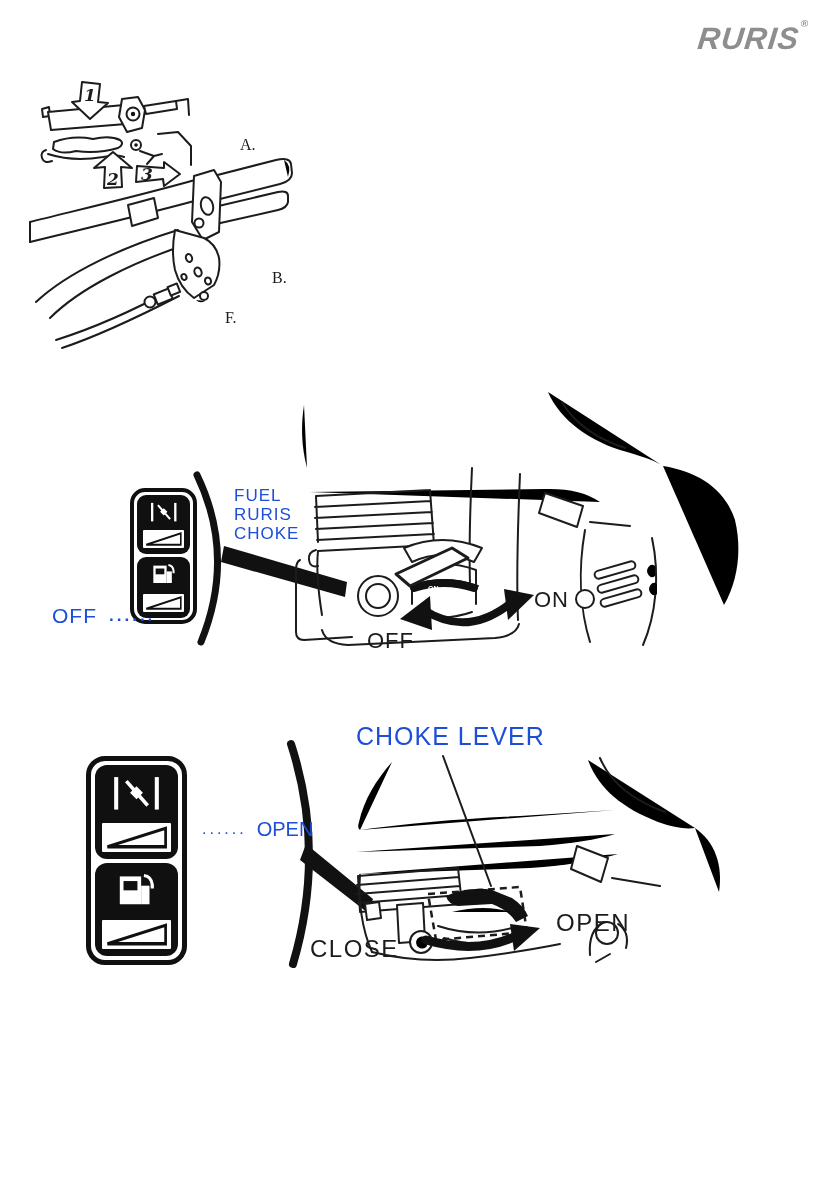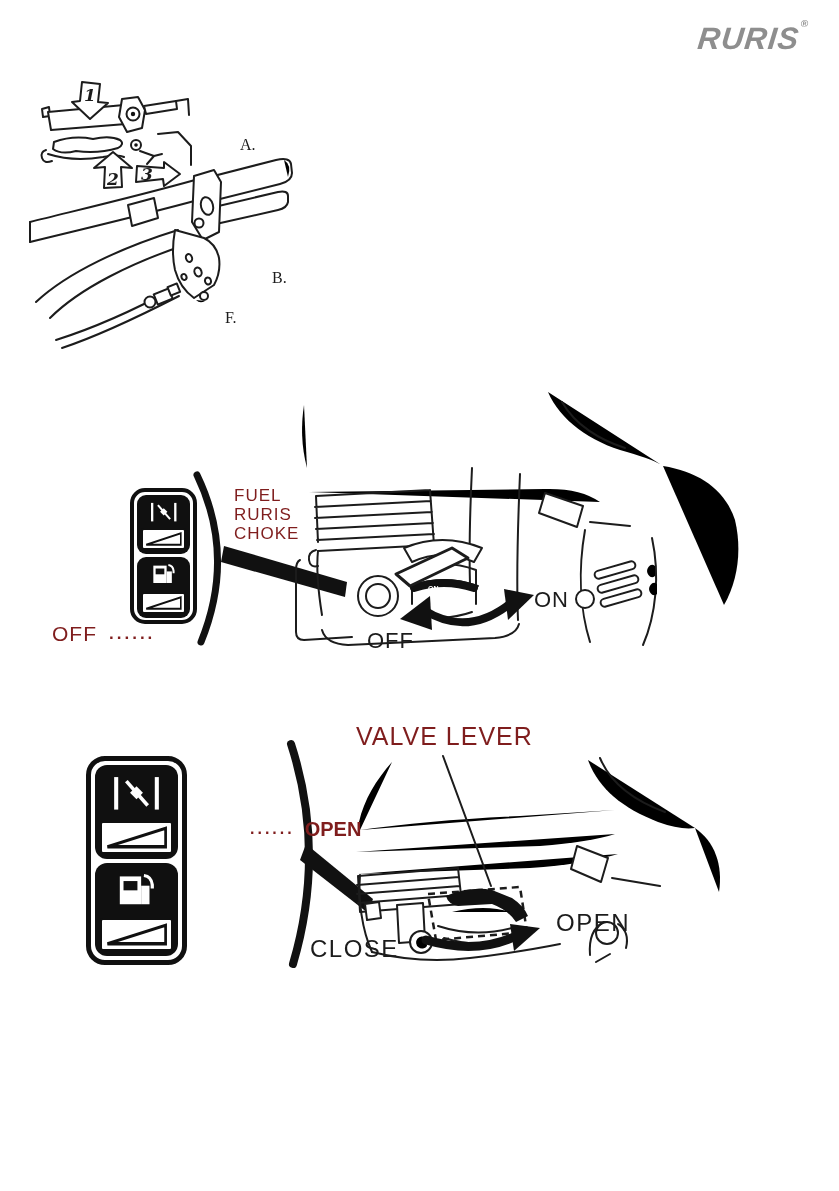--- a/index.html
+++ b/index.html
@@ -26,26 +26,26 @@
   .fillw3{fill:#ffffff;stroke:#1c1c1c;stroke-width:3;stroke-linejoin:round;}
   .blk{fill:#111;stroke:none;}
   .dash{fill:none;stroke:#1c1c1c;stroke-width:2.5;stroke-dasharray:7 5;stroke-linejoin:round;}
   .svgtxt{font-family:"Liberation Sans",sans-serif;fill:#1c1c1c;}
   .t22{font-size:22px;letter-spacing:1px;}
   .t24{font-size:24px;letter-spacing:1.5px;}
   .t7{font-size:7px;fill:#ffffff;font-weight:bold;}
   .tserif{font-family:"Liberation Serif",serif;font-size:16px;fill:#1c1c1c;}
   .tdigit{font-family:"DejaVu Serif",serif;font-size:17px;font-style:italic;font-weight:bold;fill:#1c1c1c;}
   
-  .lbl{position:absolute;color:#7f1d1d;white-space:nowrap;}
+  .lbl{position:absolute;color:#1d4ed8;white-space:nowrap;}
   .fuel-lbl{left:234px;top:486px;font-size:17px;line-height:19px;letter-spacing:1px;font-weight:500;}
-  .off-legend{left:52px;top:622px;font-size:21px;letter-spacing:1px;}
+  .off-legend{left:52px;top:604px;font-size:21px;letter-spacing:1px;}
   .off-legend .dots{font-weight:bold;font-size:17px;letter-spacing:3px;margin-left:12px;position:relative;top:-2px;}
   .choke-title{left:356px;top:722px;font-size:25px;letter-spacing:1px;}
-  .open-legend{left:202px;top:818px;font-size:20px;font-weight:bold;margin-left:48px;}
+  .open-legend{left:202px;top:818px;font-size:20px;font-weight:normal;}
   .open-legend .dots{font-size:16px;letter-spacing:3px;margin-right:10px;position:relative;top:-2px;}
   
   .icon-panel{position:absolute;background:#fff;border:4px solid #101010;display:flex;flex-direction:column;box-sizing:border-box;}
   .icon-panel .sub{background:#101010;display:flex;flex-direction:column;flex:1;box-sizing:border-box;}
   .glyph{flex:1;display:flex;align-items:center;justify-content:center;}
   .glyph svg{position:static;width:84%;height:88%;}
   .strip{background:#fff;border:2px solid #101010;border-radius:3px;margin:0 1px 1px 1px;flex:none;}
   .strip svg{position:static;display:block;width:100%;height:100%;}
   .panel-sm{left:130px;top:488px;width:67px;height:136px;border-radius:15px;padding:3px;gap:3px;}
   .panel-sm .sub{border-radius:9px;padding:3px;gap:2px;}
@@ -321,16 +321,16 @@
         </svg>
       </div>
       <div class="strip">
         <svg viewBox="0 0 64 22" preserveAspectRatio="none">
             <polygon points="5,18 59,18 59,4" fill="#fff" stroke="#101010" stroke-width="2.5"></polygon>
           </svg>
       </div>
     </div>
   </div>
 
-  <div class="lbl choke-title">VALVE LEVER</div>
+  <div class="lbl choke-title">CHOKE LEVER</div>
   <div class="lbl open-legend"><span class="dots">......</span><span>OPEN</span></div>
 
 </div>
 
 </body></html>

